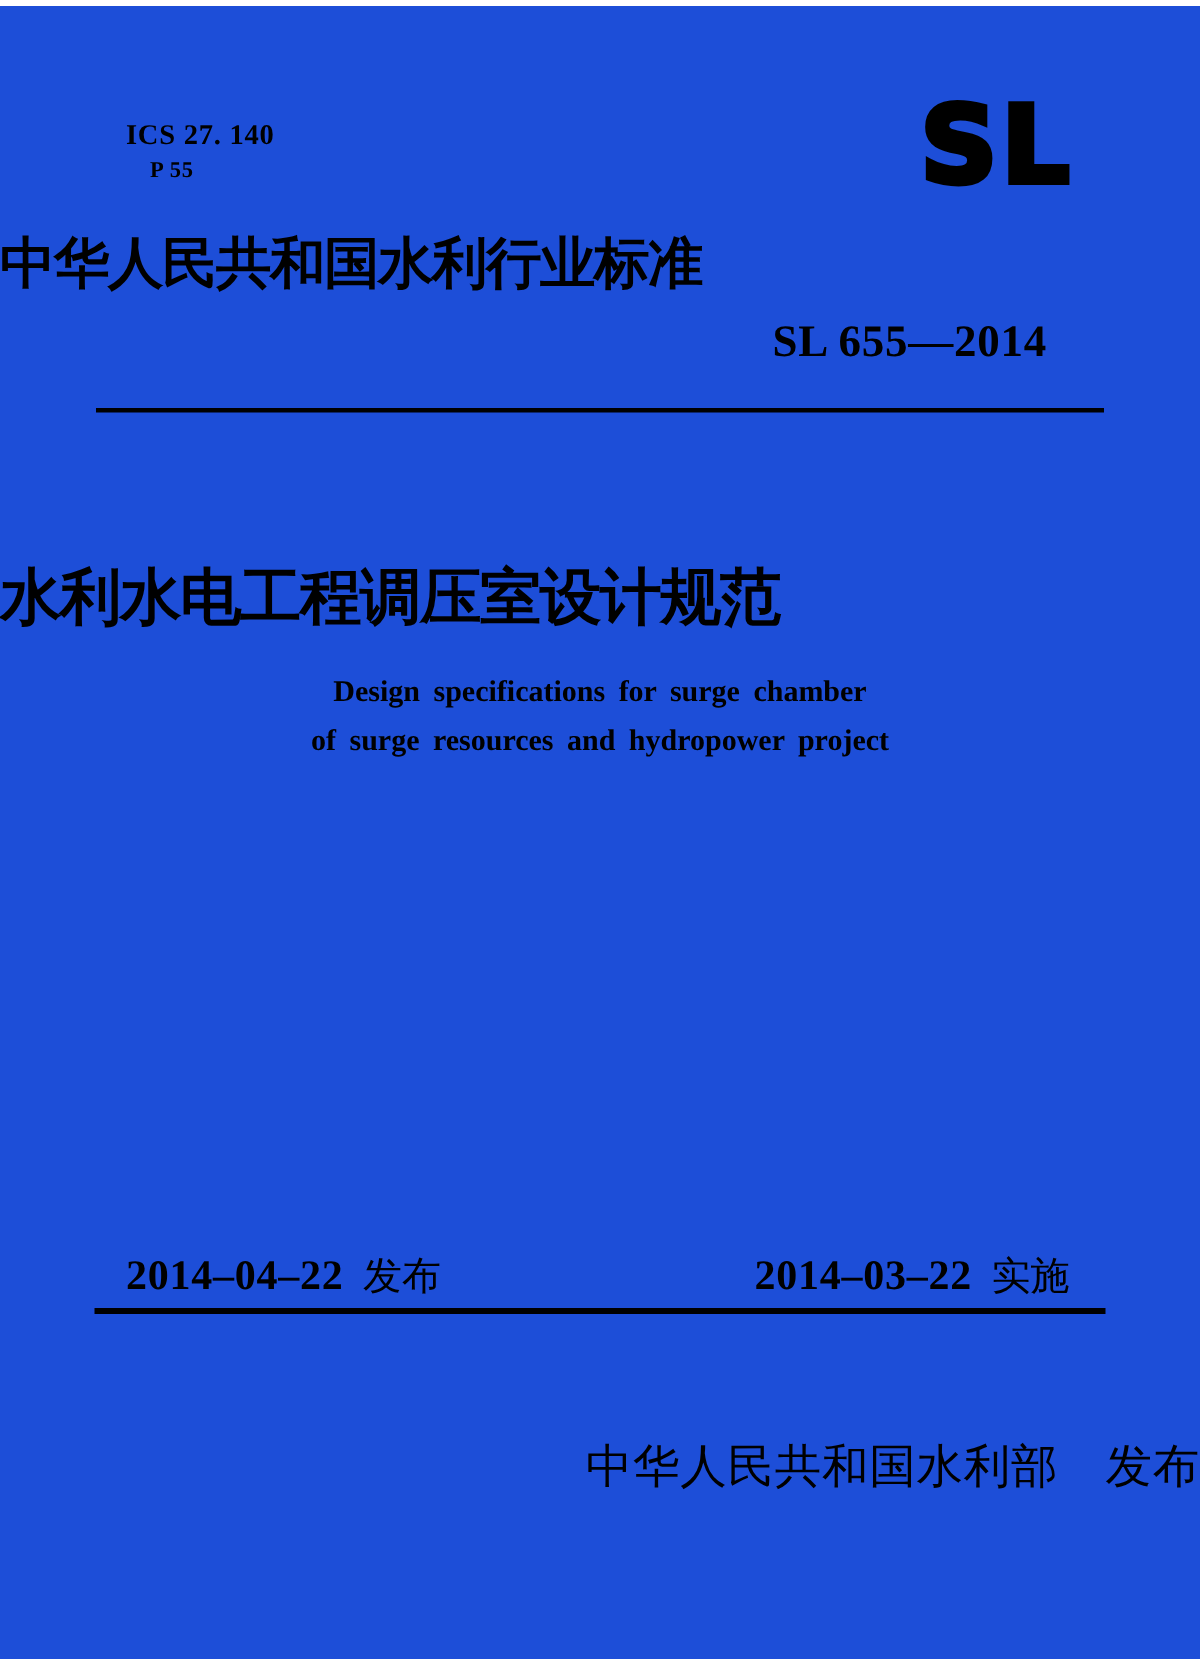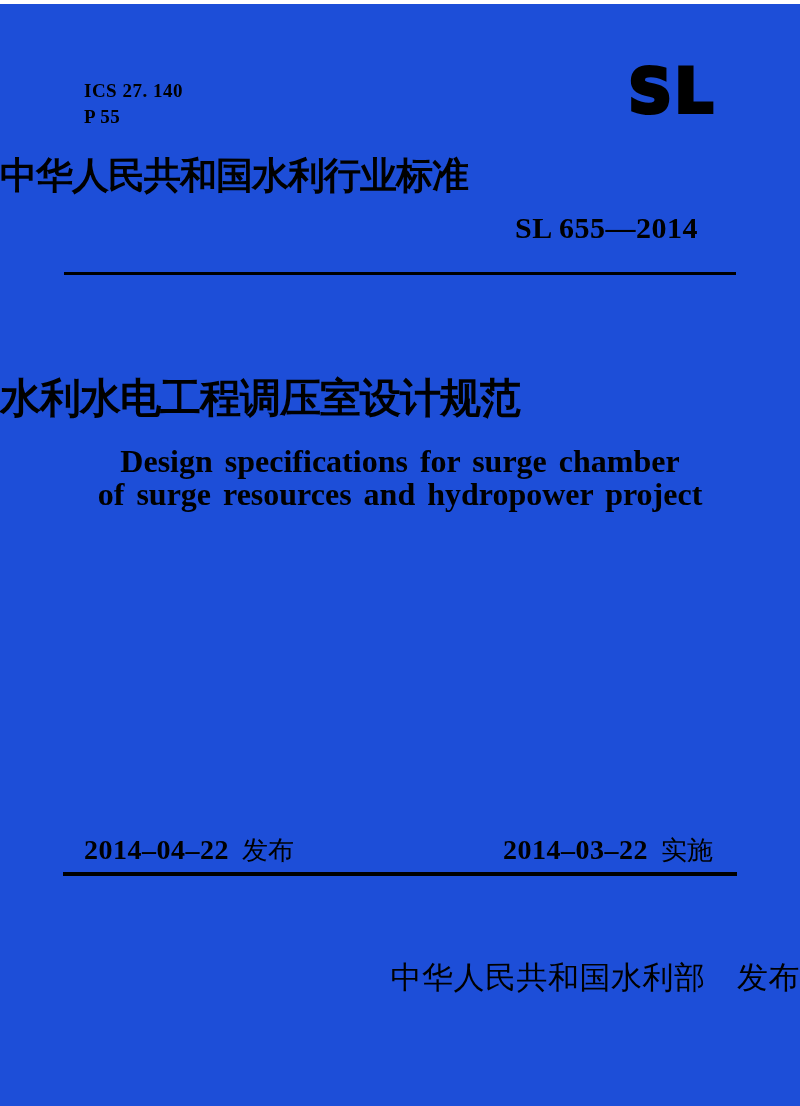--- a/index.html
+++ b/index.html
@@ -21,35 +21,35 @@
     position: absolute;
     left: 84px;
     top: 76px;
     font-family: "Liberation Serif", "DejaVu Serif", serif;
     font-weight: bold;
     font-size: 19px;
     letter-spacing: 0.5px;
   }
   .p-class {
     position: absolute;
-    left: 84px;
+    left: 100px;
     top: 102px;
     font-family: "Liberation Serif", "DejaVu Serif", serif;
     font-weight: bold;
-    font-size: 19px;
+    font-size: 15px;
     letter-spacing: 0.5px;
   }
   
   .sl-logo {
     position: absolute;
     right: 84px;
     top: 56px;
     font-family: "DejaVu Sans", "Liberation Sans", sans-serif;
     font-weight: 900;
-    font-size: 60px;
+    font-size: 71px;
     line-height: 1.05;
     letter-spacing: 3px;
     -webkit-text-stroke: 4px #000;
     paint-order: stroke fill;
   }
   
   .standard-category {
     position: absolute;
     top: 147px;
     left: 0;
@@ -100,21 +100,21 @@
     letter-spacing: -1px;
   }
   .title-en {
     position: absolute;
     top: 441px;
     left: 0;
     width: 100%;
     text-align: center;
     font-family: "Liberation Serif", "DejaVu Serif", serif;
     font-weight: bold;
-    font-size: 32px;
+    font-size: 20px;
     line-height: 33px;
     word-spacing: 4px;
   }
   
   .date {
     position: absolute;
     top: 829px;
     white-space: nowrap;
   }
   .date-issue { left: 84px; }

